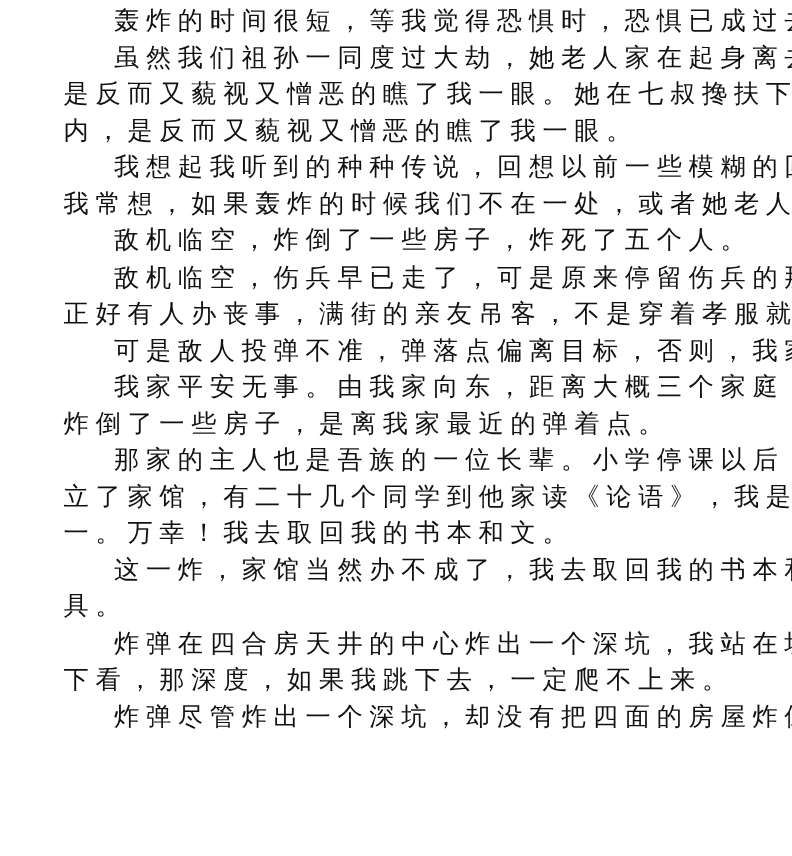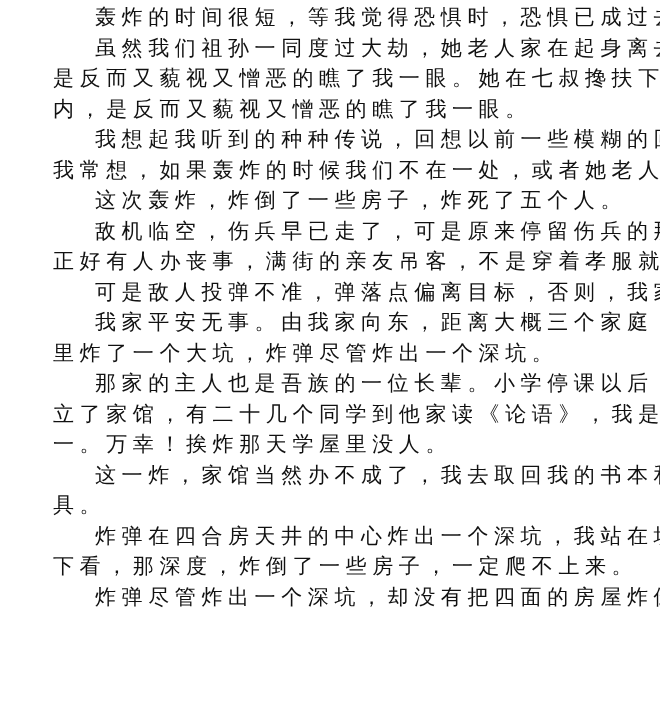--- a/index.html
+++ b/index.html
@@ -26,27 +26,27 @@
 </head>
 <body>
 
 <div class="page">
   <span class="line indent">轰炸的时间很短，等我觉得恐惧时，恐惧已成过去。</span>
   <span class="line indent">虽然我们祖孙一同度过大劫，她老人家在起身离去时却</span>
   <span class="line">是反而又藐视又憎恶的瞧了我一眼。她在七叔搀扶下蹒跚人</span>
   <span class="line">内，是反而又藐视又憎恶的瞧了我一眼。</span>
   <span class="line indent">我想起我听到的种种传说，回想以前一些模糊的回忆。</span>
   <span class="line">我常想，如果轰炸的时候我们不在一处，或者她老人家临去</span>
-  <span class="line indent">这次轰炸，炸倒了一些房子，炸死了五个人。</span>
+  <span class="line indent">敌机临空，炸倒了一些房子，炸死了五个人。</span>
   <span class="line indent">敌机临空，伤兵早已走了，可是原来停留伤兵的那条街</span>
   <span class="line">正好有人办丧事，满街的亲友吊客，不是穿着孝服就是戴着</span>
   <span class="line indent">可是敌人投弹不准，弹落点偏离目标，否则，我家的情</span>
   <span class="line indent">我家平安无事。由我家向东，距离大概三个家庭，天井</span>
-  <span class="line">里炸了一个大坑，炸弹尽管炸出一个深坑。</span>
+  <span class="line">炸倒了一些房子，是离我家最近的弹着点。</span>
   <span class="line indent">那家的主人也是吾族的一位长辈。小学停课以后，他成</span>
   <span class="line">立了家馆，有二十几个同学到他家读《论语》，我是其中之</span>
-  <span class="line">一。万幸！挨炸那天学屋里没人。</span>
+  <span class="line">一。万幸！我去取回我的书本和文。</span>
   <span class="line indent">这一炸，家馆当然办不成了，我去取回我的书本和文</span>
   <span class="line">具。</span>
   <span class="line indent">炸弹在四合房天井的中心炸出一个深坑，我站在坑沿向</span>
-  <span class="line">下看，那深度，炸倒了一些房子，一定爬不上来。</span>
+  <span class="line">下看，那深度，如果我跳下去，一定爬不上来。</span>
   <span class="line indent">炸弹尽管炸出一个深坑，却没有把四面的房屋炸倒。好</span>
 </div>
 
 </body></html>

